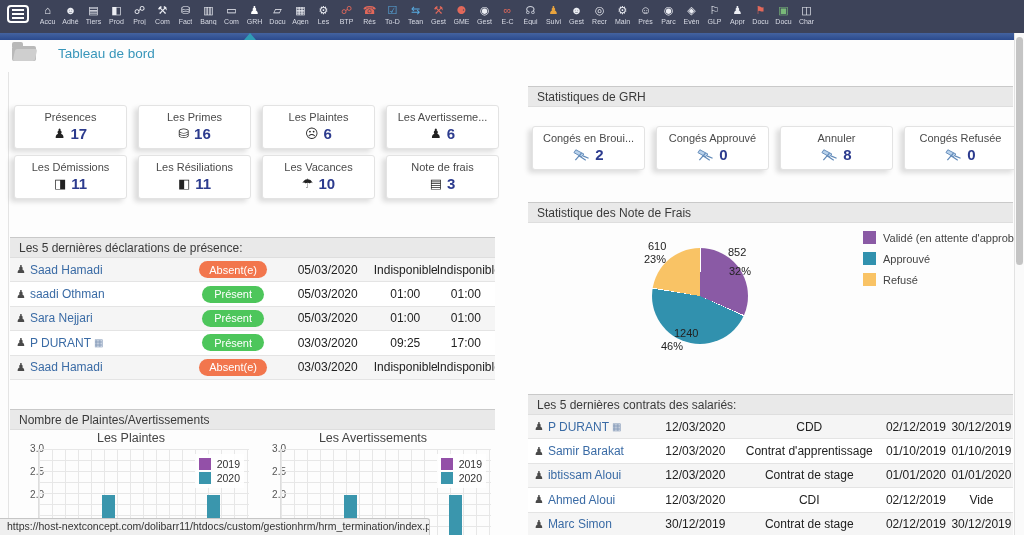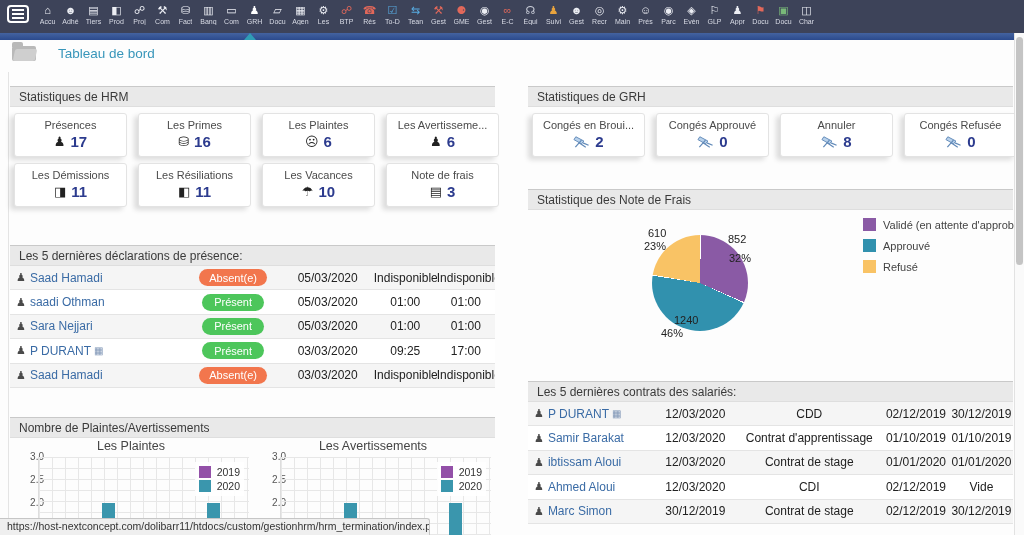--- a/index.html
+++ b/index.html
@@ -31,21 +31,21 @@
   .vline { position:absolute; left:8px; top:72px; bottom:0; width:1px; background:#e4e4e4; }
 
   .col { position:absolute; width:485px; }
   .col.left  { left:10px;  top:86px; }
   .col.right { left:528px; top:86px; }
 
   .section-header { height:21px; line-height:20px; background:#e9e9e9; border-top:1px solid #c9c9c9;
                     border-bottom:1px solid #dedede; color:#3a3a3a; font-size:12px; padding-left:9px; }
 
   
-  .cards4 { display:grid; grid-template-columns:repeat(4,113px); column-gap:11px; row-gap:6px; margin:6px 0 0 4px; }
+  .cards4 { display:grid; grid-template-columns:repeat(4,113px); column-gap:11px; row-gap:6px; margin:19px 0 0 4px; }
   .stat-card { height:44px; background:#fff; border:1px solid #e3e3e3; border-radius:3px;
                box-shadow:-4px 3px 5px rgba(0,0,0,0.13); text-align:center; cursor:pointer; padding-top:5px; }
   .sc-label { font-size:11px; color:#4a4a4a; white-space:nowrap; overflow:hidden; }
   .sc-value { margin-top:2px; font-size:15px; font-weight:bold; color:#2c3b8e; display:flex; justify-content:center; align-items:center; gap:5px; }
   .sc-ico { font-size:13px; color:#222; font-weight:normal; }
   .sc-ico svg { vertical-align:-2px; }
 
   
   .dtable { margin-top:0; }
   .trow { display:flex; align-items:center; height:24.4px; border-bottom:1px solid #e4e4e4; font-size:12px; color:#222; cursor:pointer; }
@@ -289,21 +289,20 @@
     <div class="active-arrow"></div>
   </div>
 
   <div class="crumb">
     <div class="folder"></div>
     <a class="page-title">Tableau de bord</a>
   </div>
   <div class="vline"></div>
 
   <div class="col left">
-    <div class="section-header">Statistiques de HRM</div>
 
     <div class="cards4">
 
         <div class="stat-card">
           <div class="sc-label">Présences</div>
           <div class="sc-value">
             <span class="sc-ico">♟</span>
             <span>17</span>
           </div>
         </div>

